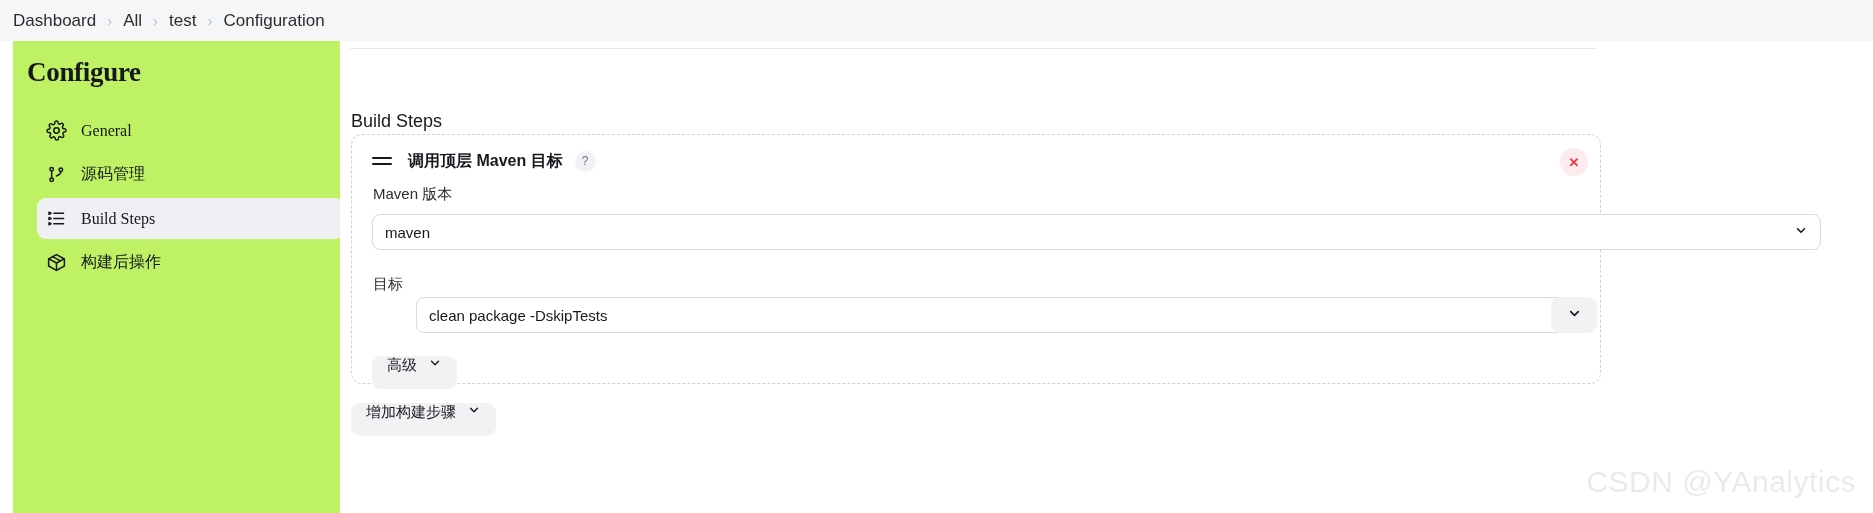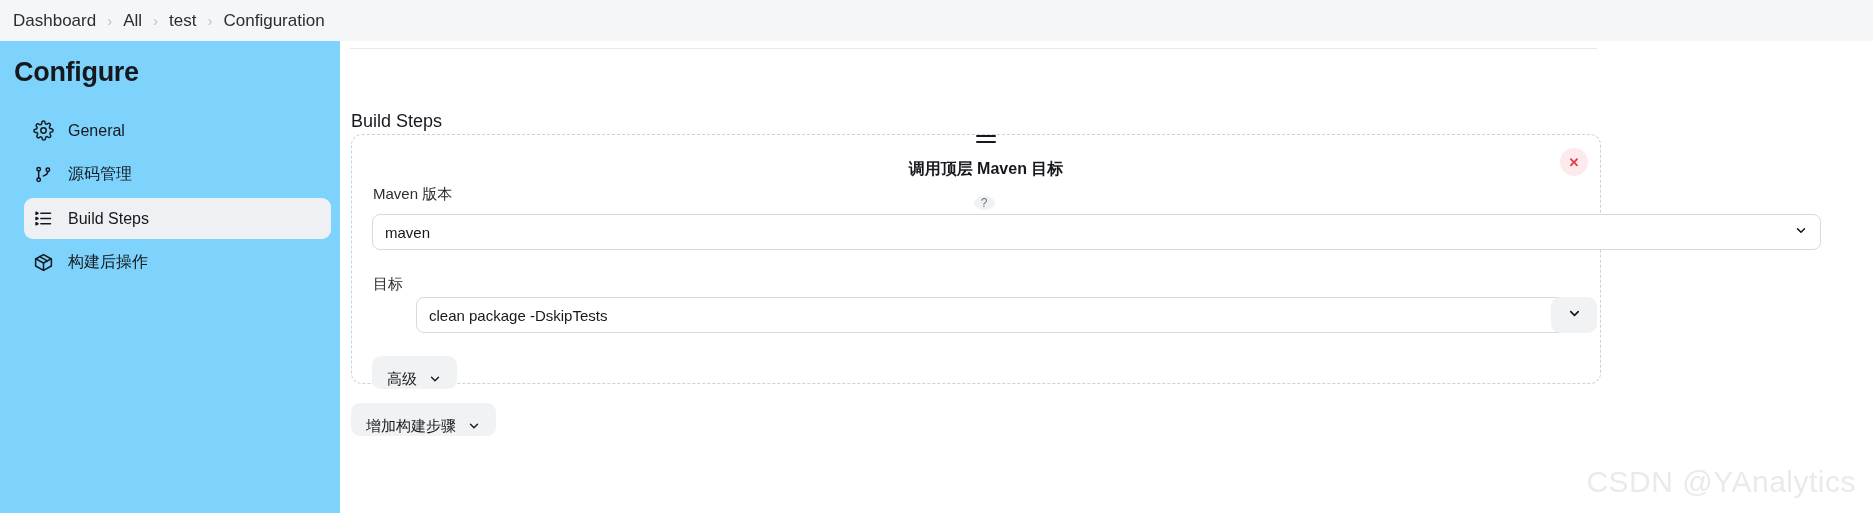--- a/index.html
+++ b/index.html
@@ -43,25 +43,26 @@
   .crumb-sep {
     color: #b6c2cf;
     font-size: 15px;
     padding: 0 2px;
     user-select: none;
   }
 
   
   .sidebar {
     position: absolute;
-    left: 0; top: 41px;
+    left: 13px; top: 41px;
     width: 340px;
     height: 472px;
-    background: #7dd3fc;
+    background: #bef264;
     padding-top: 16px;
+    font-family: Liberation Serif, serif;
   }
   .sidebar-title {
     font-size: 27px;
     font-weight: 700;
     color: #16181d;
     letter-spacing: -0.3px;
     padding-left: 14px;
     margin: 0 0 22px 0;
   }
   .nav-list { display: block; padding-left: 15px; }
@@ -124,21 +125,20 @@
   }
   .step-header {
     position: absolute;
     left: 0; top: 0;
     width: 100%;
     height: 52px;
     display: flex;
     align-items: center;
     padding-left: 20px;
     gap: 16px;
-    flex-direction: column;
   }
   .drag-handle {
     width: 20px; height: 20px;
     display: flex; flex-direction: column; justify-content: center; gap: 4px;
     cursor: grab;
   }
   .drag-handle span {
     display: block;
     height: 2px;
     background: #16181d;
@@ -237,21 +237,21 @@
 
   .pill-btn {
     position: absolute;
     height: 33px;
     border: none;
     border-radius: 9px;
     background: #f1f2f4;
     color: #16181d;
     font-size: 15px;
     display: inline-flex;
-    align-items: flex-end;
+    align-items: flex-start;
     gap: 11px;
     padding: 0 15px;
     cursor: pointer;
     font-family: "Liberation Sans", "DejaVu Sans", sans-serif;
     white-space: nowrap;
   }
   .btn-advanced { left: 20px; top: 221px; }
   .btn-add-step { left: 11px; top: 362px; }
 
   .watermark {

